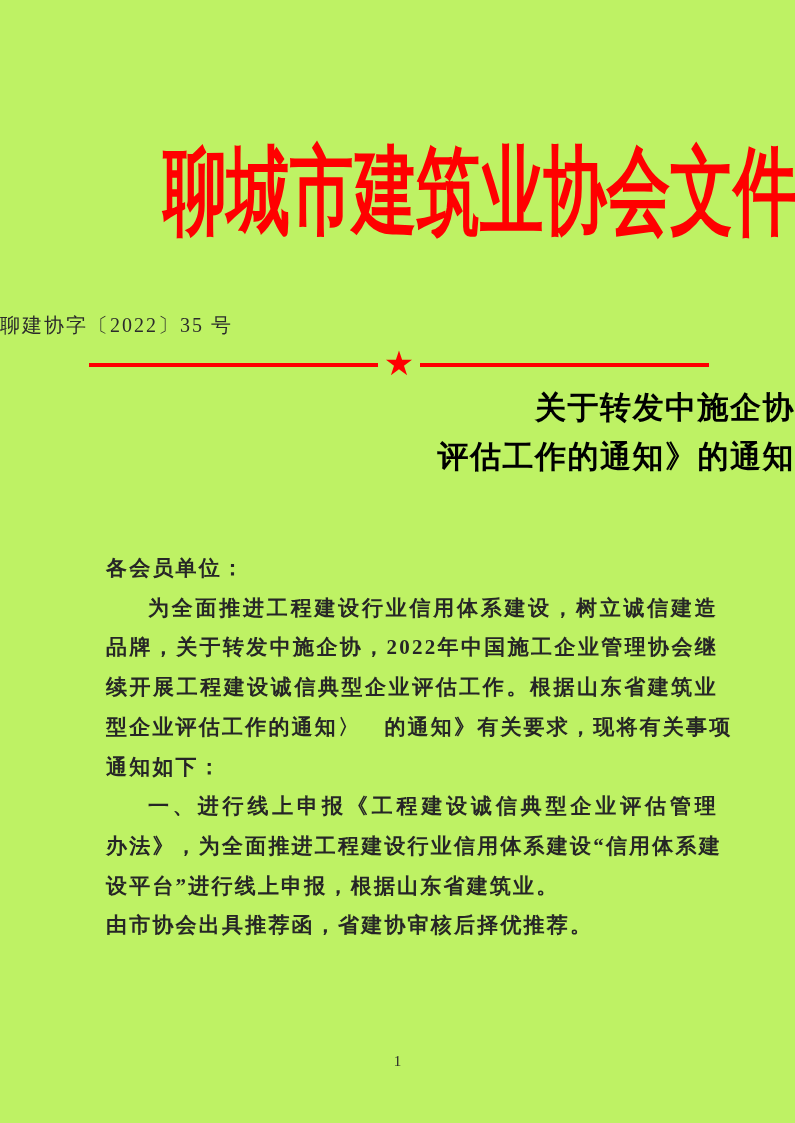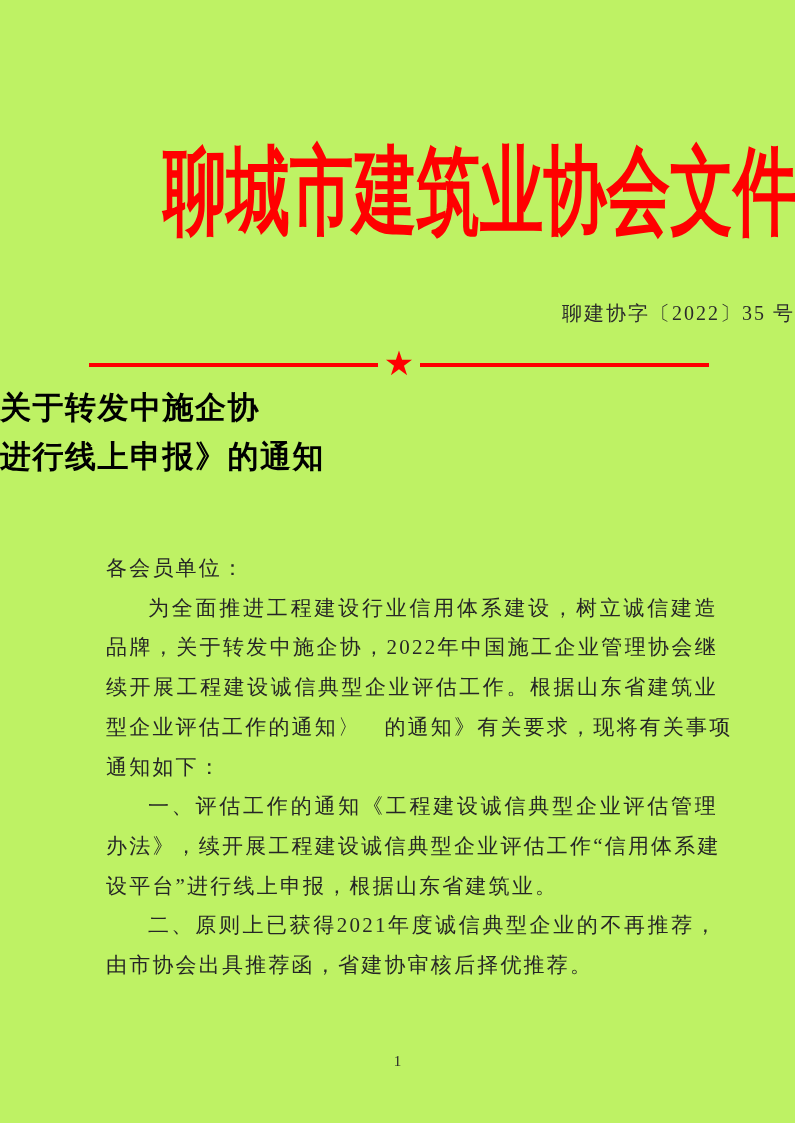--- a/index.html
+++ b/index.html
@@ -32,24 +32,24 @@
     color: #ff0000;
     white-space: nowrap;
     transform: scale(0.66, 1);
     transform-origin: 50% 50%;
     letter-spacing: 0px;
   }
 
   
   .doc-number {
     position: absolute;
-    top: 300px;
+    top: 312px;
     left: 0;
     width: 100%;
-    text-align: right;
+    text-align: left;
     font-size: 20px;
     line-height: 26px;
     color: #2b2b2b;
     letter-spacing: 2px;
   }
 
   
   .rule-row {
     position: absolute;
     top: 349px;
@@ -72,41 +72,42 @@
     line-height: 32px;
     transform: translateY(-1px);
   }
 
   
   .title-block {
     position: absolute;
     top: 383px;
     left: 0;
     width: 100%;
-    text-align: left;
+    text-align: right;
     color: #000000;
   }
   .title-line {
     font-size: 31px;
     line-height: 49px;
     font-weight: 700;
     letter-spacing: 1.5px;
     white-space: nowrap;
   }
 
   
   .body-block {
     position: absolute;
     top: 549px;
     left: 106px;
     width: 612px;
     color: #262626;
     font-size: 21px;
     line-height: 39.7px;
     letter-spacing: 2.2px;
+    font-weight: bold;
   }
   .bline {
     text-align: justify;
     text-align-last: justify;
     white-space: nowrap;
   }
   .bline.last {
     text-align: center;
     text-align-last: left;
   }
@@ -142,34 +143,33 @@
   <div class="doc-number">聊建协字〔2022〕35 号</div>
 
   <div class="rule-row">
     <div class="rule-seg"></div>
     <div class="star">★</div>
     <div class="rule-seg"></div>
   </div>
 
   <div class="title-block">
       <div class="title-line">关于转发中施企协</div>
-      <div class="title-line">进行线上申报》的通知</div>
+      <div class="title-line">评估工作的通知》的通知</div>
     </div>
 
   <div class="body-block">
     <div class="bline salutation">各会员单位：</div>
     <div>
         <div class="bline indent">为全面推进工程建设行业信用体系建设，树立诚信建造</div>
         <div class="bline">品牌，关于转发中施企协，2022年中国施工企业管理协会继</div>
         <div class="bline">续开展工程建设诚信典型企业评估工作。根据山东省建筑业</div>
         <div class="bline">型企业评估工作的通知〉　的通知》有关要求，现将有关事项</div>
         <div class="bline last">通知如下：</div>
-        <div class="bline indent">一、评估工作的通知《工程建设诚信典型企业评估管理</div>
-        <div class="bline">办法》，续开展工程建设诚信典型企业评估工作“信用体系建</div>
+        <div class="bline indent">一、进行线上申报《工程建设诚信典型企业评估管理</div>
+        <div class="bline">办法》，为全面推进工程建设行业信用体系建设“信用体系建</div>
         <div class="bline last">设平台”进行线上申报，根据山东省建筑业。</div>
-        <div class="bline indent">二、原则上已获得2021年度诚信典型企业的不再推荐，</div>
         <div class="bline last">由市协会出具推荐函，省建协审核后择优推荐。</div>
       </div>
   </div>
 
   <div class="page-number">1</div>
 
 </div>
 
 </body></html>

